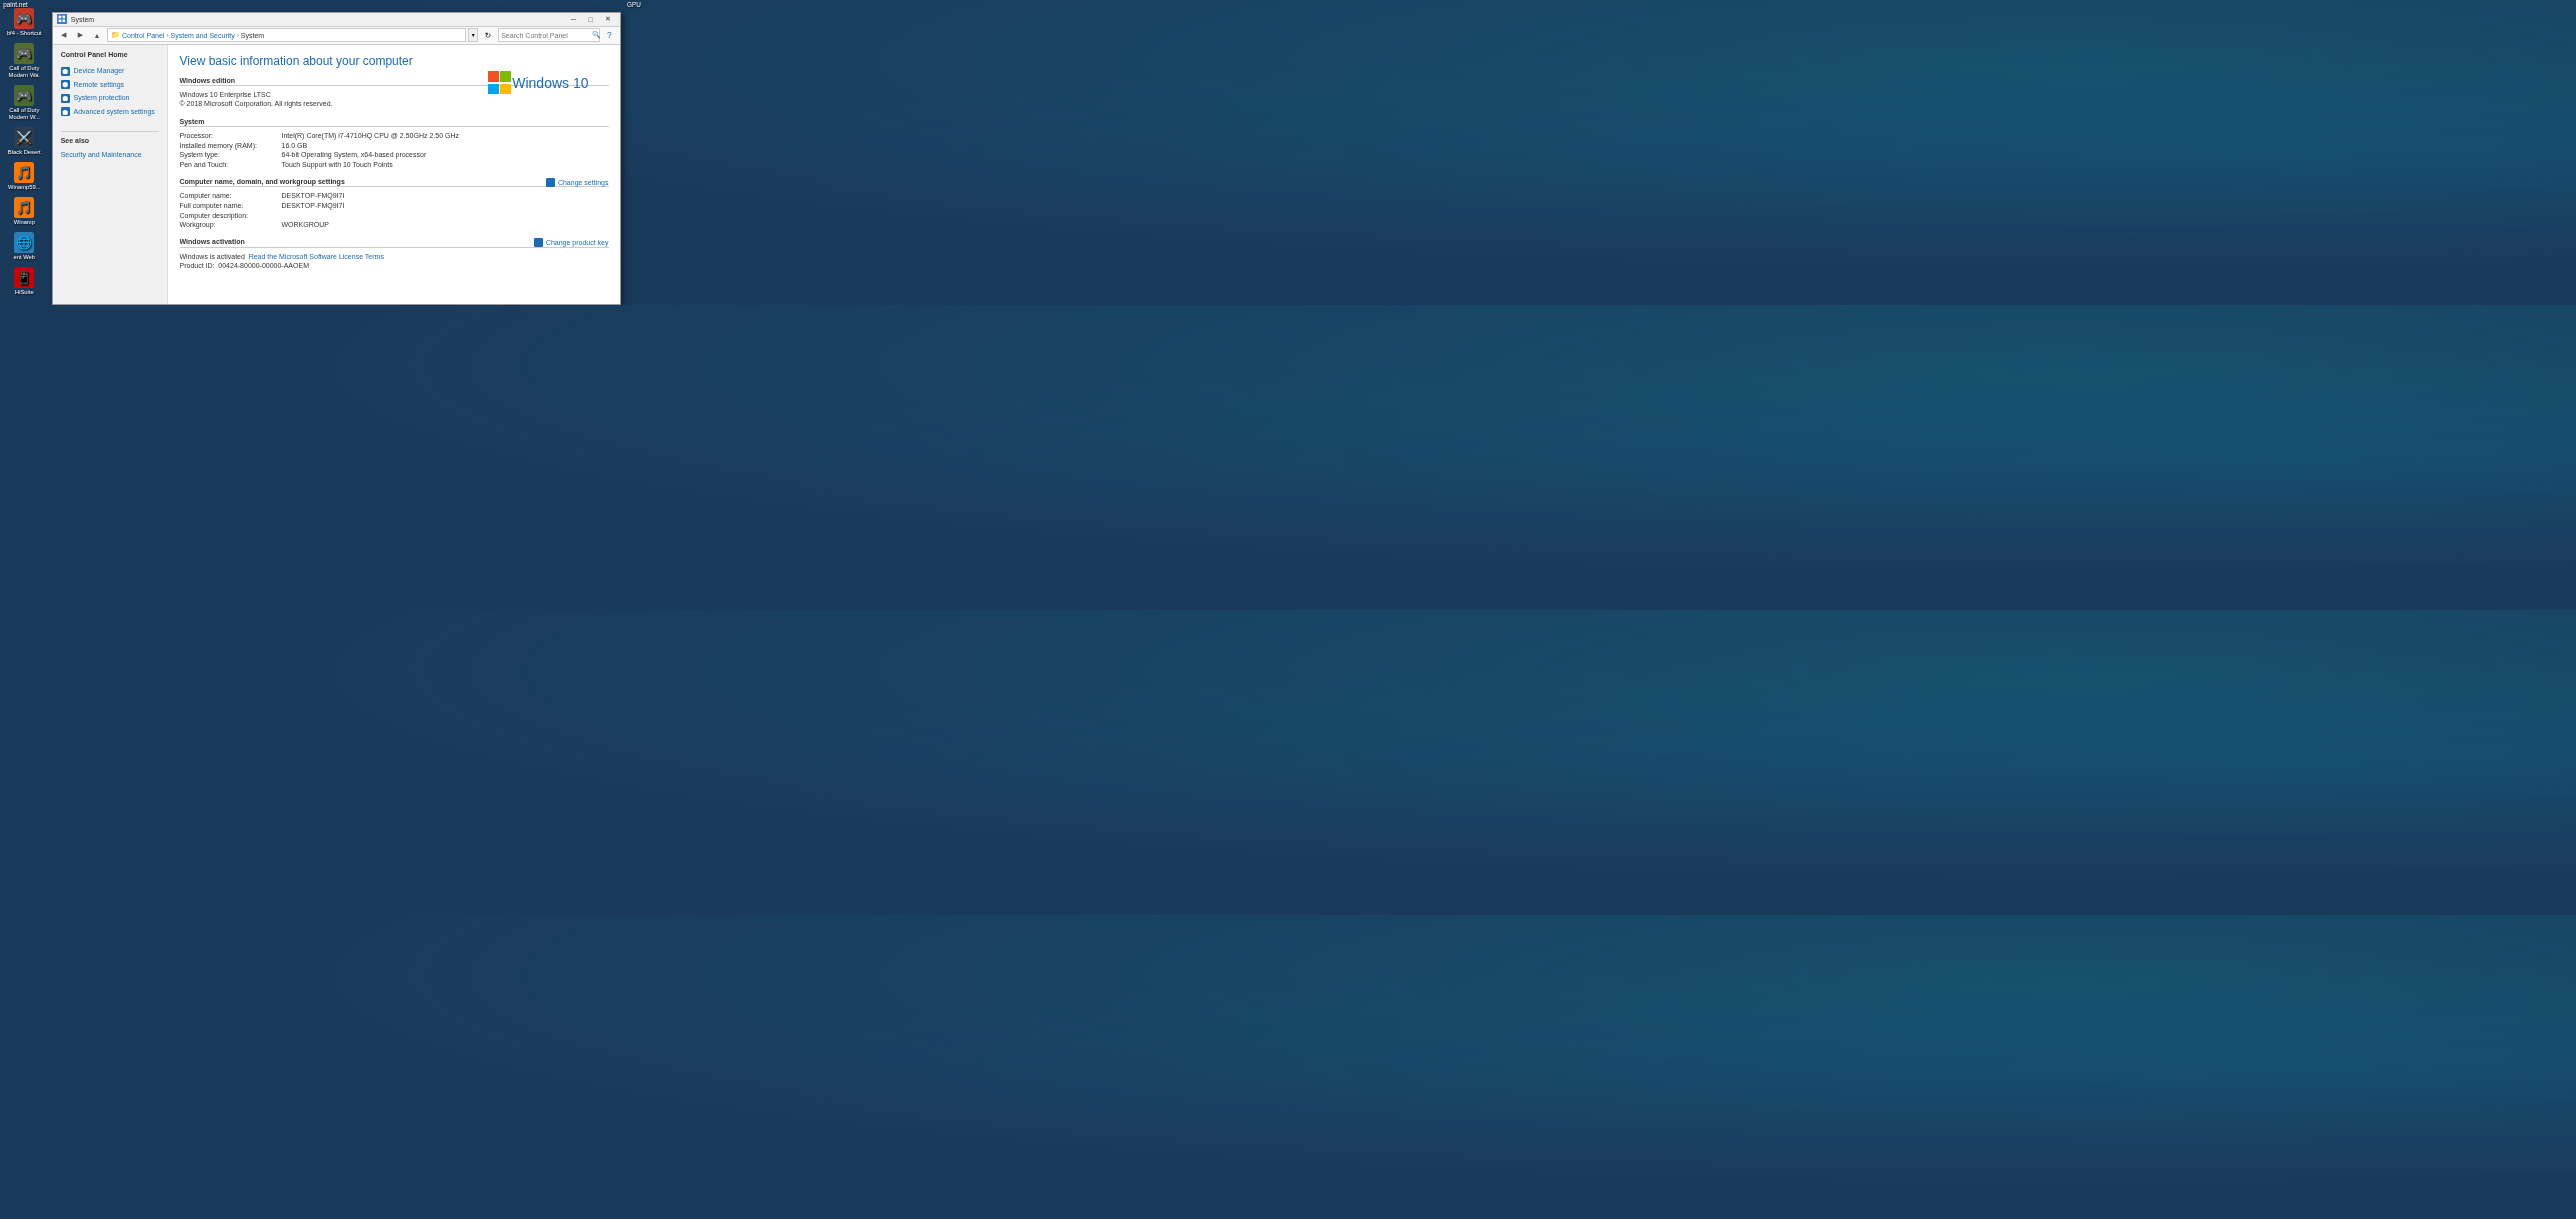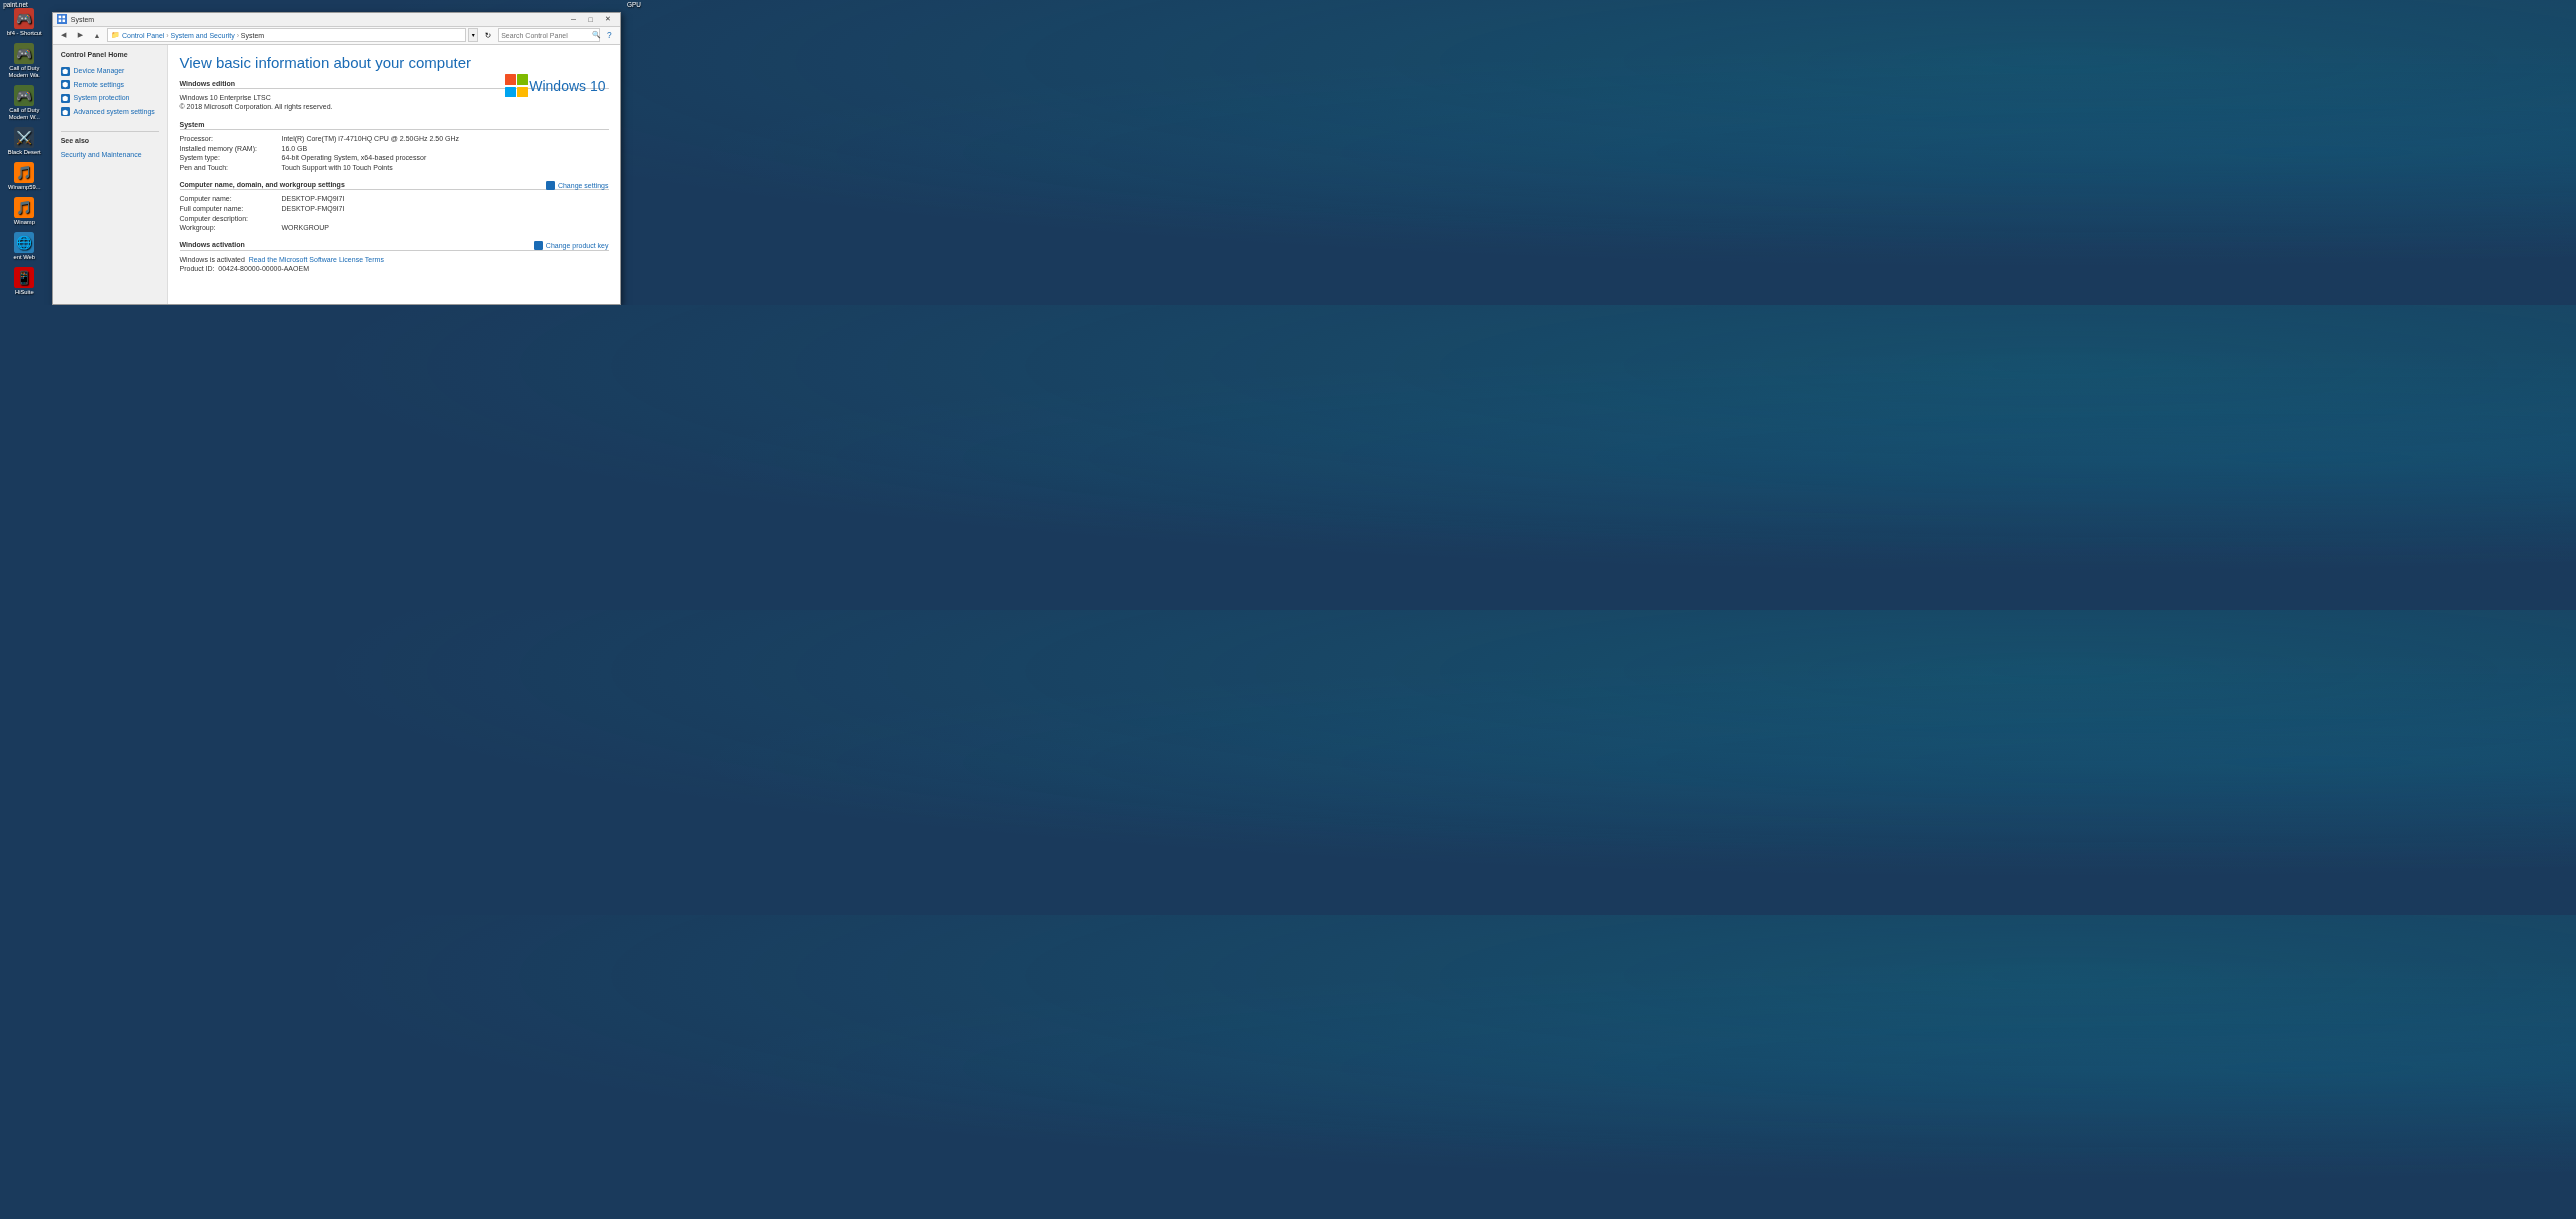--- a/index.html
+++ b/index.html
@@ -317,21 +317,21 @@
 
     
     .content {
       flex: 1;
       background: white;
       padding: 9px 11.5px;
       overflow-y: auto;
     }
 
     .page-title {
-      font-size: 15px;
+      font-size: 12px;
       font-weight: 300;
       color: #1a6bb5;
       margin-bottom: 9px;
     }
 
     .section {
       margin-bottom: 10.2px;
     }
 
     .section-header {
@@ -536,21 +536,21 @@
         </div>
       </div>
 
       <div class="content">
 
         <div class="page-title">View basic information about your computer</div>
 
         <div class="section" style="position:relative;">
           <div class="section-header">Windows edition</div>
 
-          <div style="position:absolute; top:-5.1px; right: 3px; display:flex; align-items:center; gap:1px;">
+          <div style="position:absolute; top:-5.1px; right: 20px; display:flex; align-items:center; gap:1px;">
             <div class="win-squares">
               <div class="win-sq"></div>
               <div class="win-sq"></div>
               <div class="win-sq"></div>
               <div class="win-sq"></div>
             </div>
             <span style="font-size:14px; font-weight:300; color:#1a6bb5;">Windows <strong>10</strong></span>
           </div>
 
           <div class="info-row">

